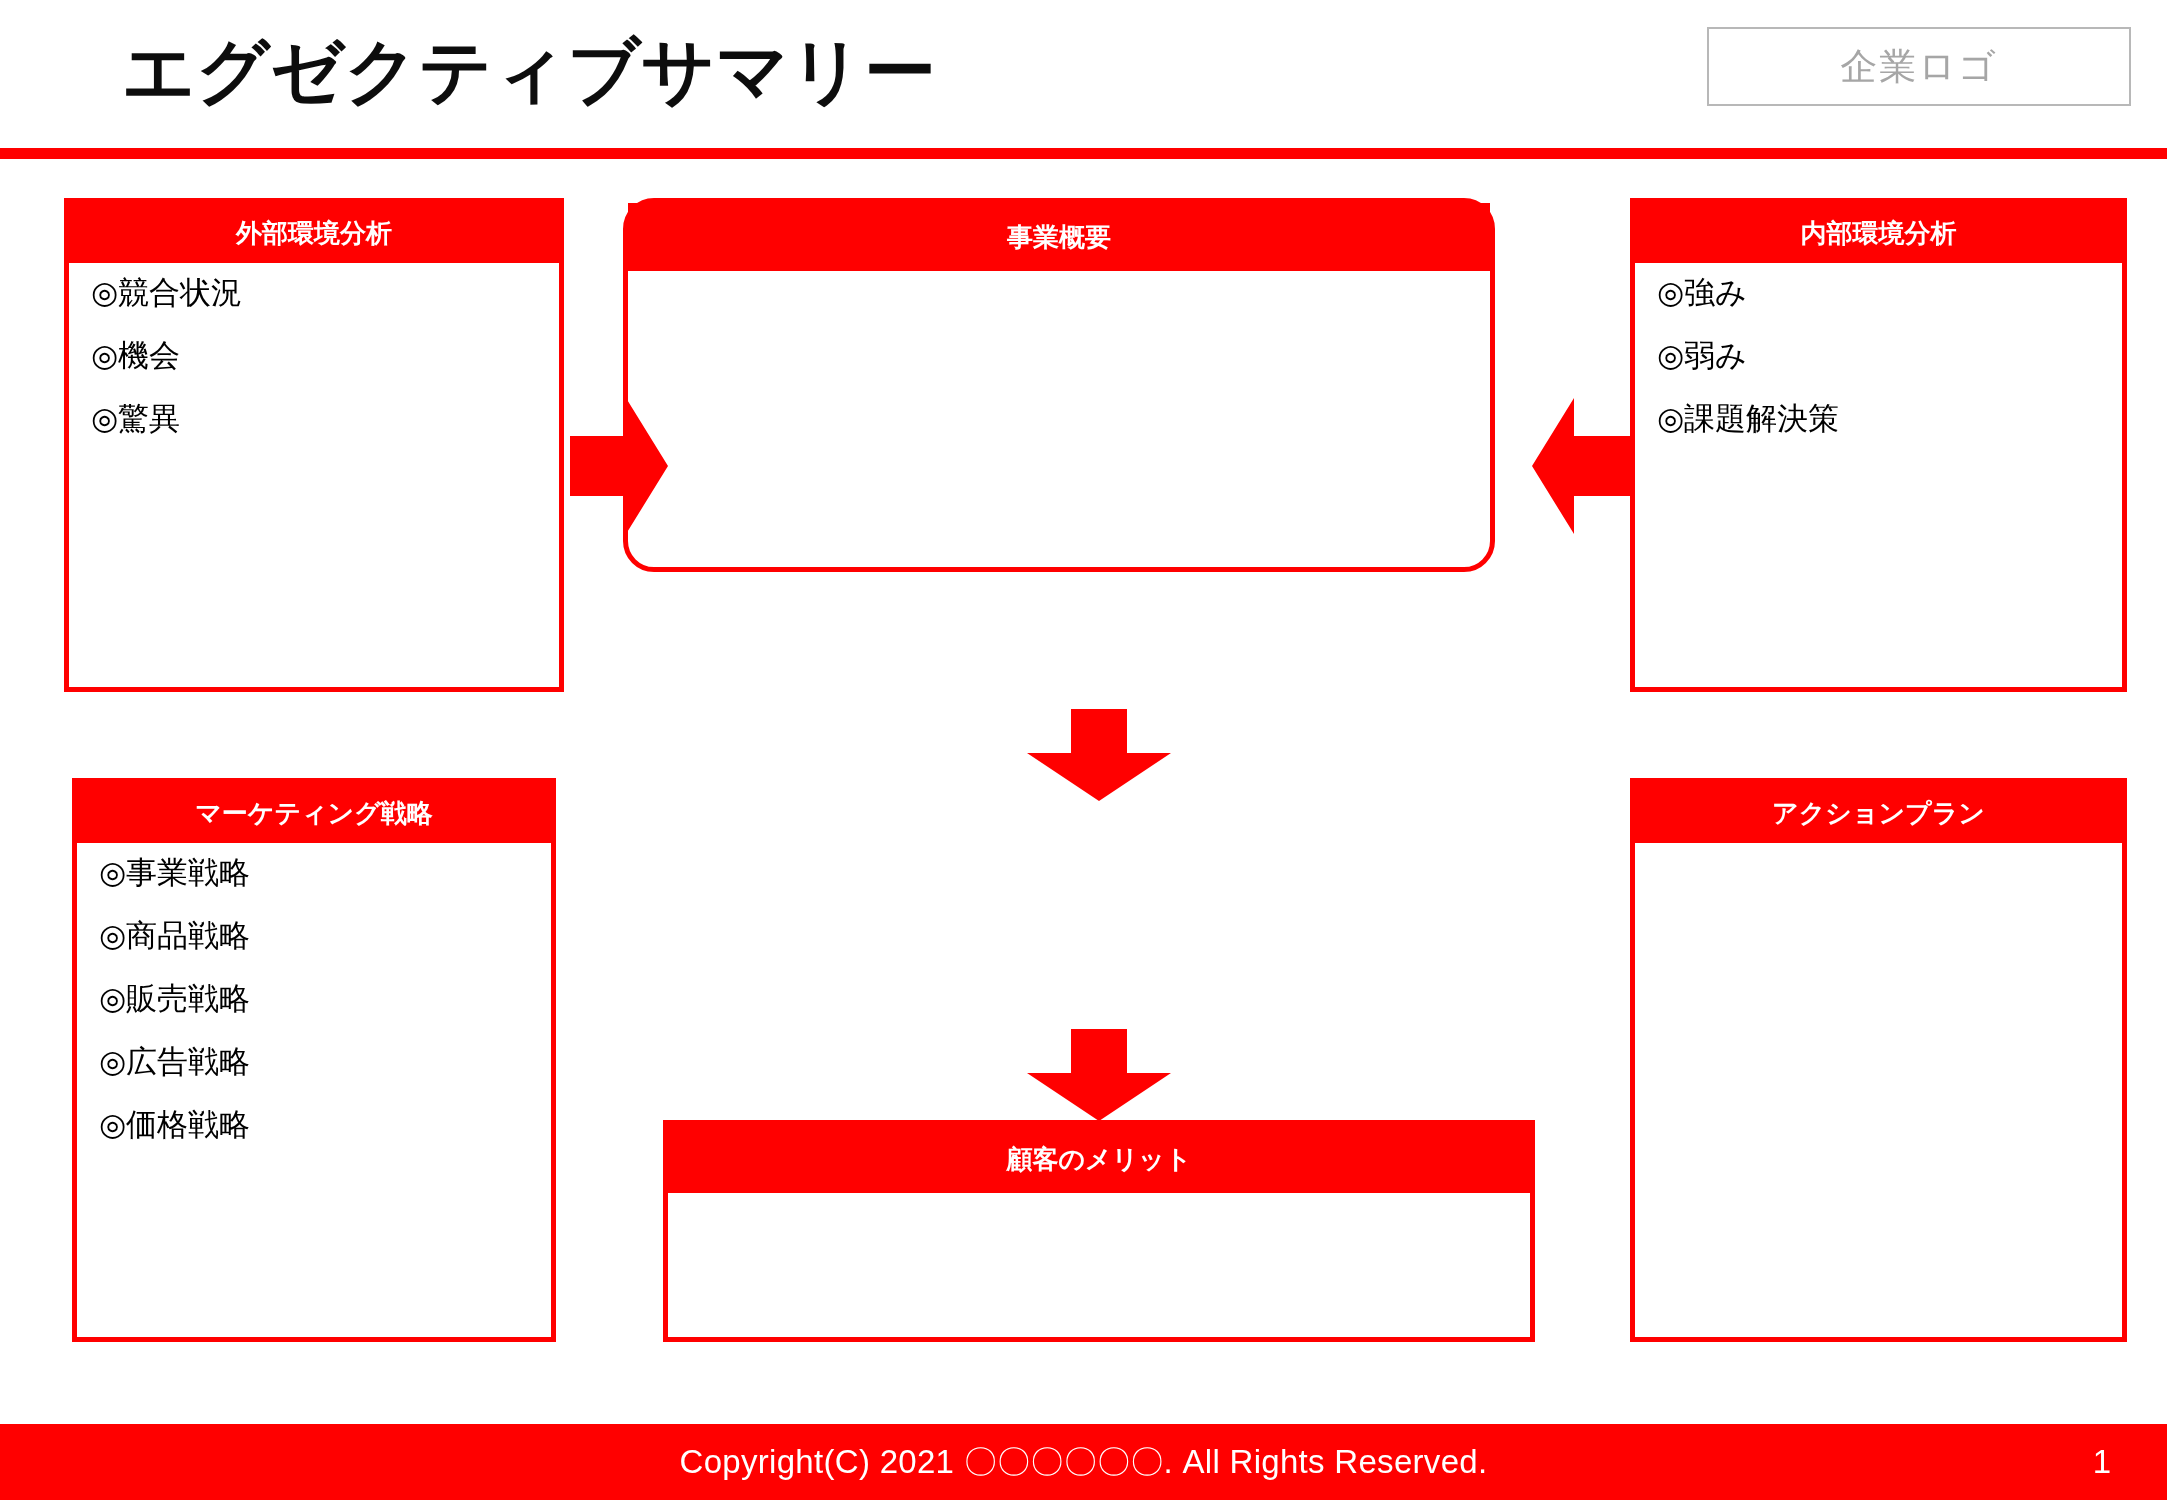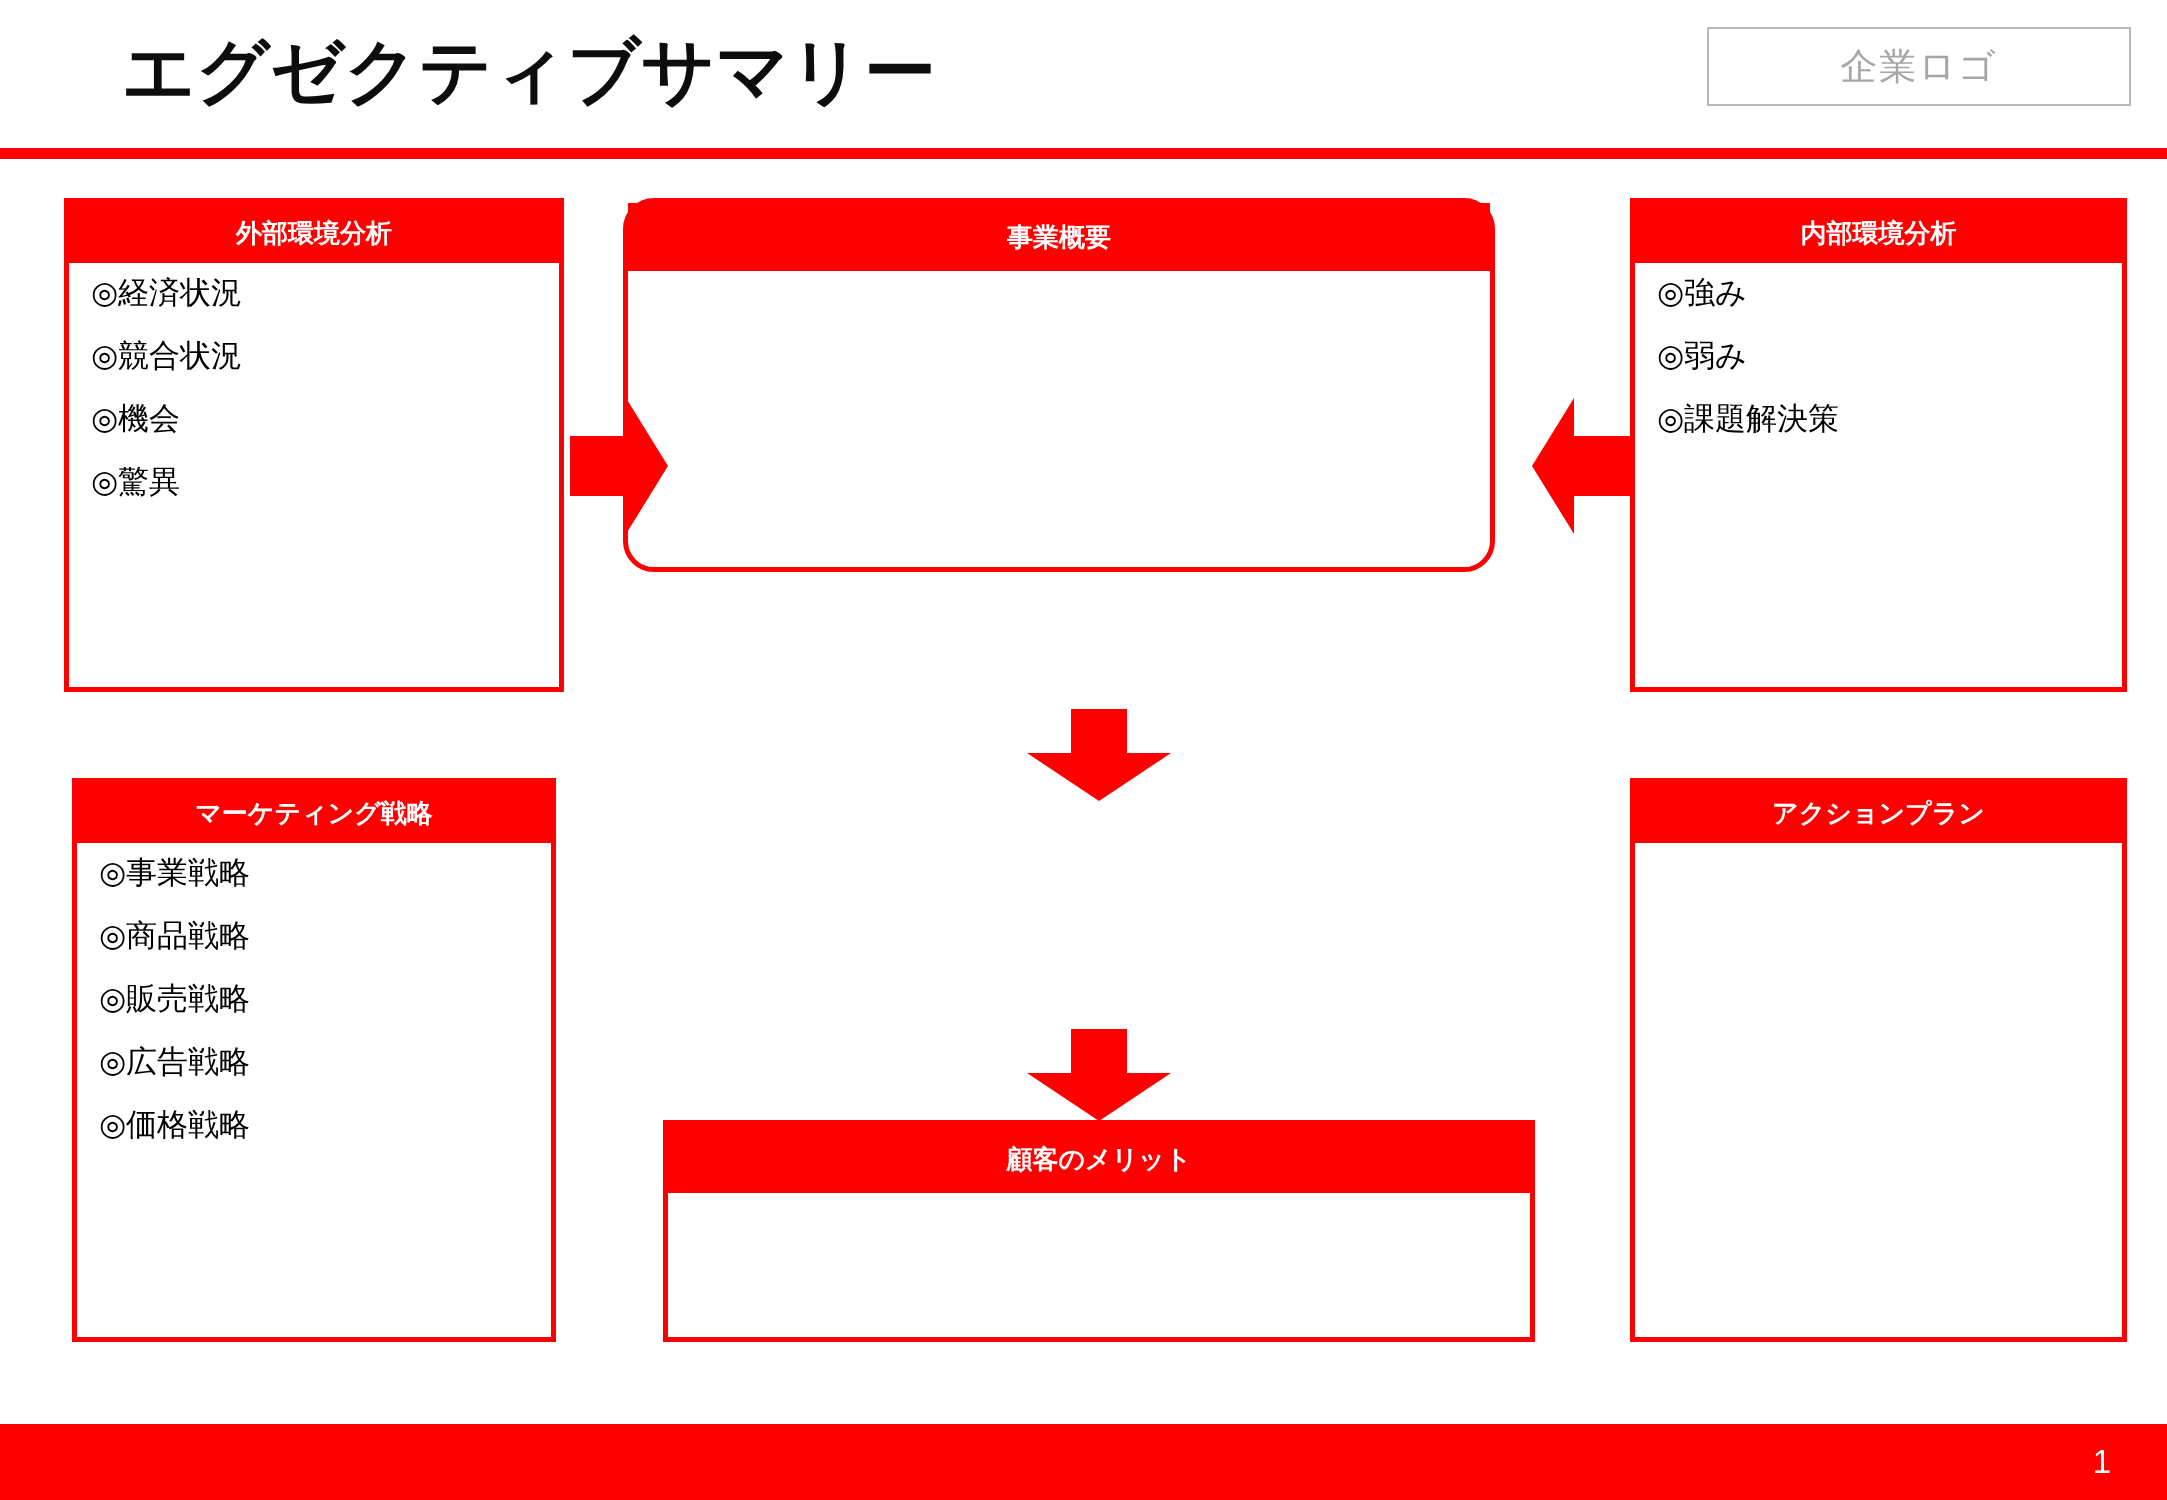--- a/index.html
+++ b/index.html
@@ -169,21 +169,20 @@
   <div class="logo-box">
     <span class="logo-box-label">企業ロゴ</span>
   </div>
 
   <div class="header-rule"></div>
 
   <div class="panel" id="panel-external">
     <div class="panel-header">外部環境分析</div>
     <div class="panel-body">
       <ul class="bullet-list">
-        <li>◎経済状況</li>
         <li>◎競合状況</li>
         <li>◎機会</li>
         <li>◎驚異</li>
       </ul>
     </div>
   </div>
 
   <div class="panel" id="panel-business">
     <div class="panel-header">事業概要</div>
     <div class="panel-body"></div>
@@ -234,15 +233,16 @@
 
   <svg class="arrow" id="arrow-down-1" viewBox="0 0 144 92">
     <polygon points="44,0 100,0 100,44 144,44 72,92 0,44 44,44" fill="#FF0000"></polygon>
   </svg>
 
   <svg class="arrow" id="arrow-down-2" viewBox="0 0 144 92">
     <polygon points="44,0 100,0 100,44 144,44 72,92 0,44 44,44" fill="#FF0000"></polygon>
   </svg>
 
   <div class="footer-bar"></div>
+  <div class="footer-copyright">Copyright(C) 2021 〇〇〇〇〇〇. All Rights Reserved.</div>
   <div class="footer-pagenum">1</div>
 
 </div>
 
 </body></html>

